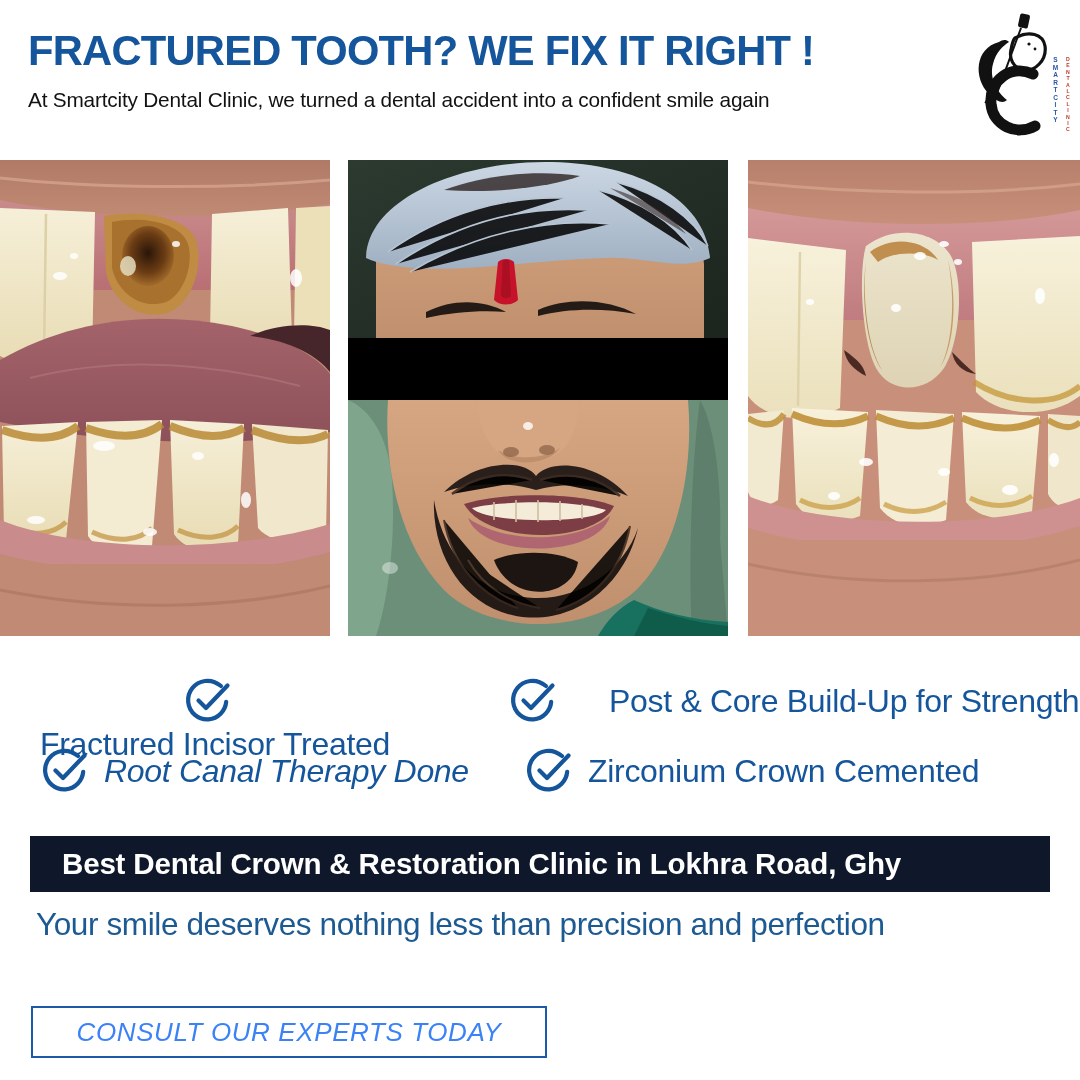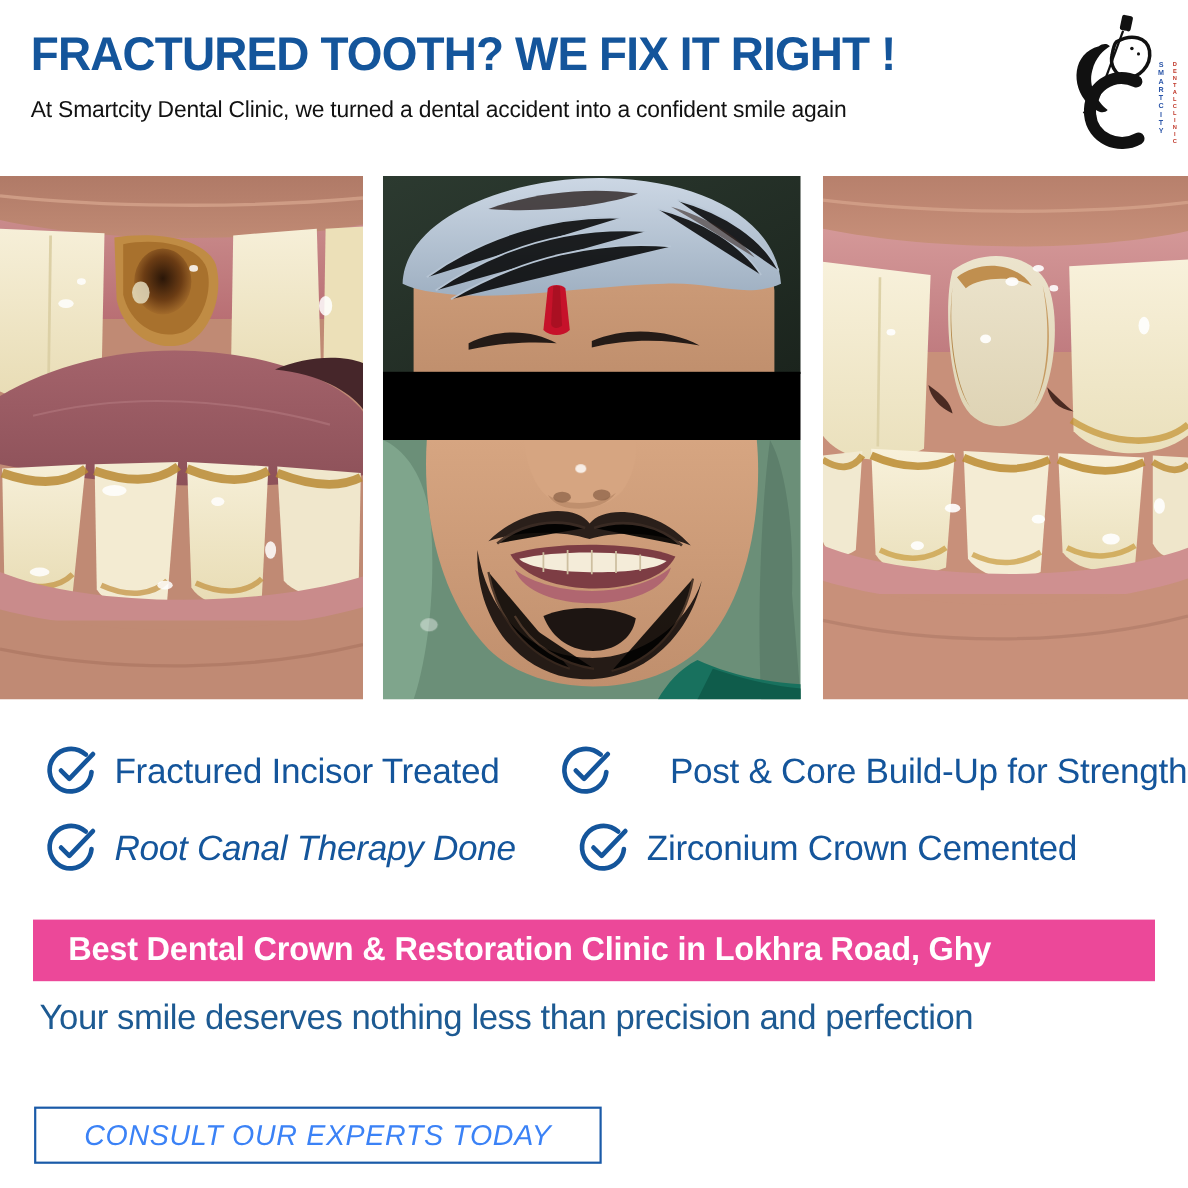--- a/index.html
+++ b/index.html
@@ -48,35 +48,35 @@
   .photos{position:absolute;left:0;top:160px;width:1080px;height:476px;}
   .photo{position:absolute;top:0;height:476px;overflow:hidden;}
   .photo-left{left:0;width:330px;}
   .photo-mid{left:348px;width:380px;}
   .photo-right{left:748px;width:332px;}
   .photo svg{display:block;width:100%;height:100%;}
 
   
   .checklist{position:absolute;left:0;top:660px;width:1080px;height:150px;}
   .check-item{position:absolute;display:flex;align-items:center;}
-  .ci-1{left:40px;top:16px;}
+  .ci-1{left:40px;top:16px;flex-direction:column;}
   .ci-2{left:40px;top:86px;font-style:italic;}
   .ci-3{left:508px;top:16px;gap:37px;}
   .ci-4{left:524px;top:86px;}
   .check-icon{width:50px;height:50px;flex:0 0 50px;margin-right:14px;}
   .check-icon svg{display:block;}
   .check-label{
     font-size:32px;color:#14559B;white-space:nowrap;
     letter-spacing:-0.3px;
   }
 
   
   .banner{
     position:absolute;left:30px;top:836px;width:1020px;height:56px;
-    background:#ec4899;
+    background:#0f172a;
     display:flex;align-items:center;
   }
   .banner-text{
     color:#ffffff;font-size:30px;font-weight:bold;
     margin-left:32px;white-space:nowrap;letter-spacing:-0.2px;
     transform:scaleX(0.985);transform-origin:left center;
   }
 
   
   .tagline{

